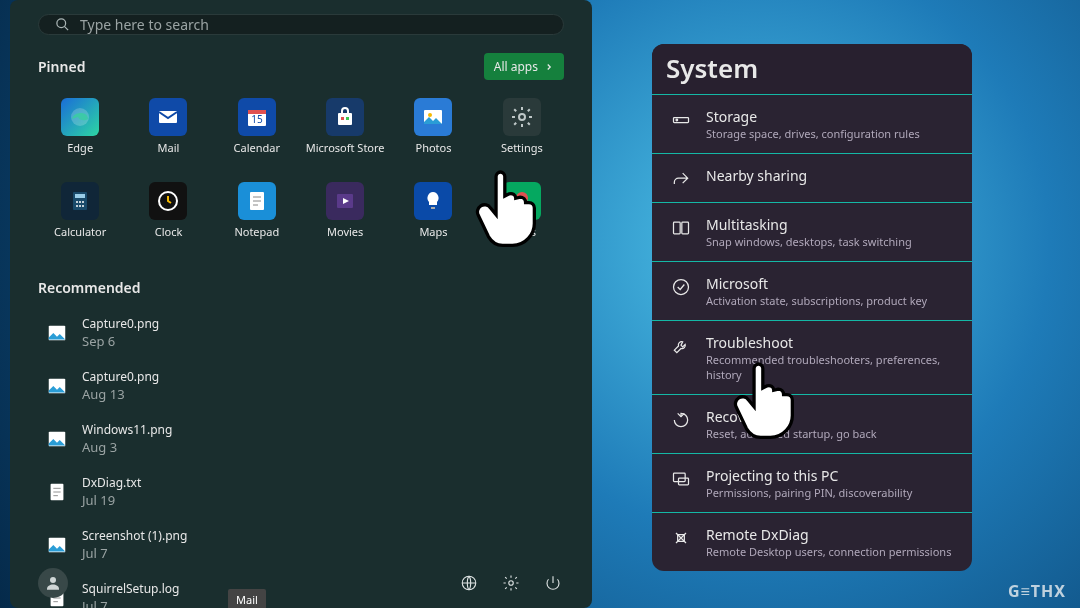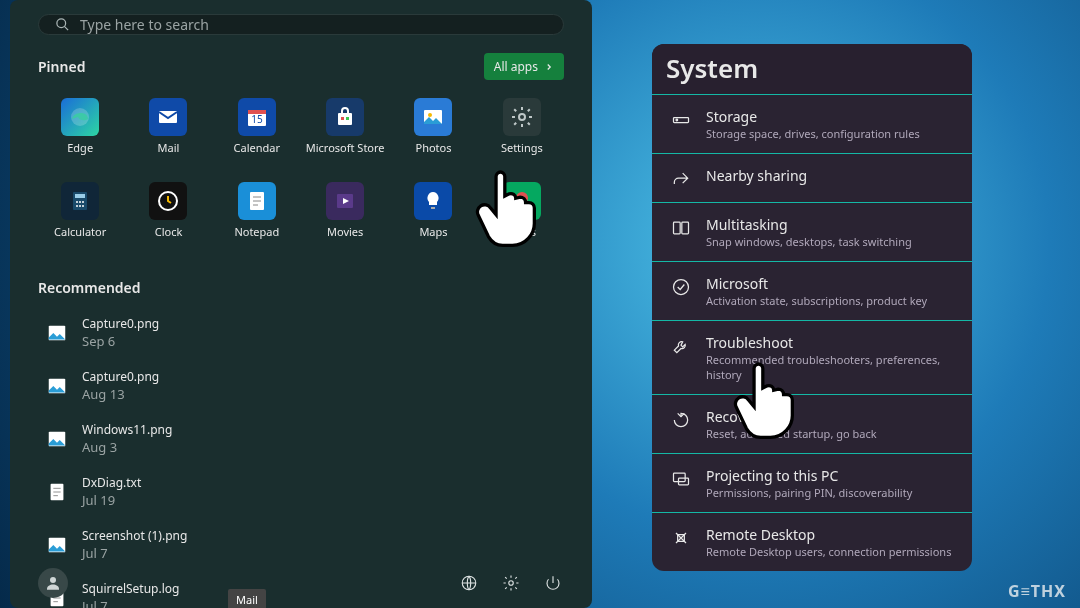--- a/index.html
+++ b/index.html
@@ -434,21 +434,21 @@
         </div>
       </div>
       <div class="sysitem">
         <div class="sicon">
           <svg viewBox="0 0 24 24">
             <path d="M6 6l12 12M6 18L18 6"></path>
             <rect x="8" y="8" width="8" height="8" rx="1"></rect>
           </svg>
         </div>
     <div>
-          <div class="stitle">Remote Desktop</div>
+          <div class="stitle">Remote DxDiag</div>
     <div class="sdesc">Remote Desktop users, connection permissions</div>
         </div>
       </div>
     </div>
 </div>
 
 <div class="hand" style="left:472px; top:162px;">
   <svg viewBox="0 0 64 80">
       <path d="M26 8c2 0 4 2 4 4v18l4-2c3-1 6 1 6 4l4-1c3 0 5 2 5 5l3 0c3 0 5 2 5 5v14c0 10-8 20-20 20H28c-6 0-10-3-13-8L6 48c-2-3-1-7 2-9s7-1 9 2l5 6V12c0-2 2-4 4-4z" fill="#fff" stroke="#000" stroke-width="3"></path>
     </svg>

